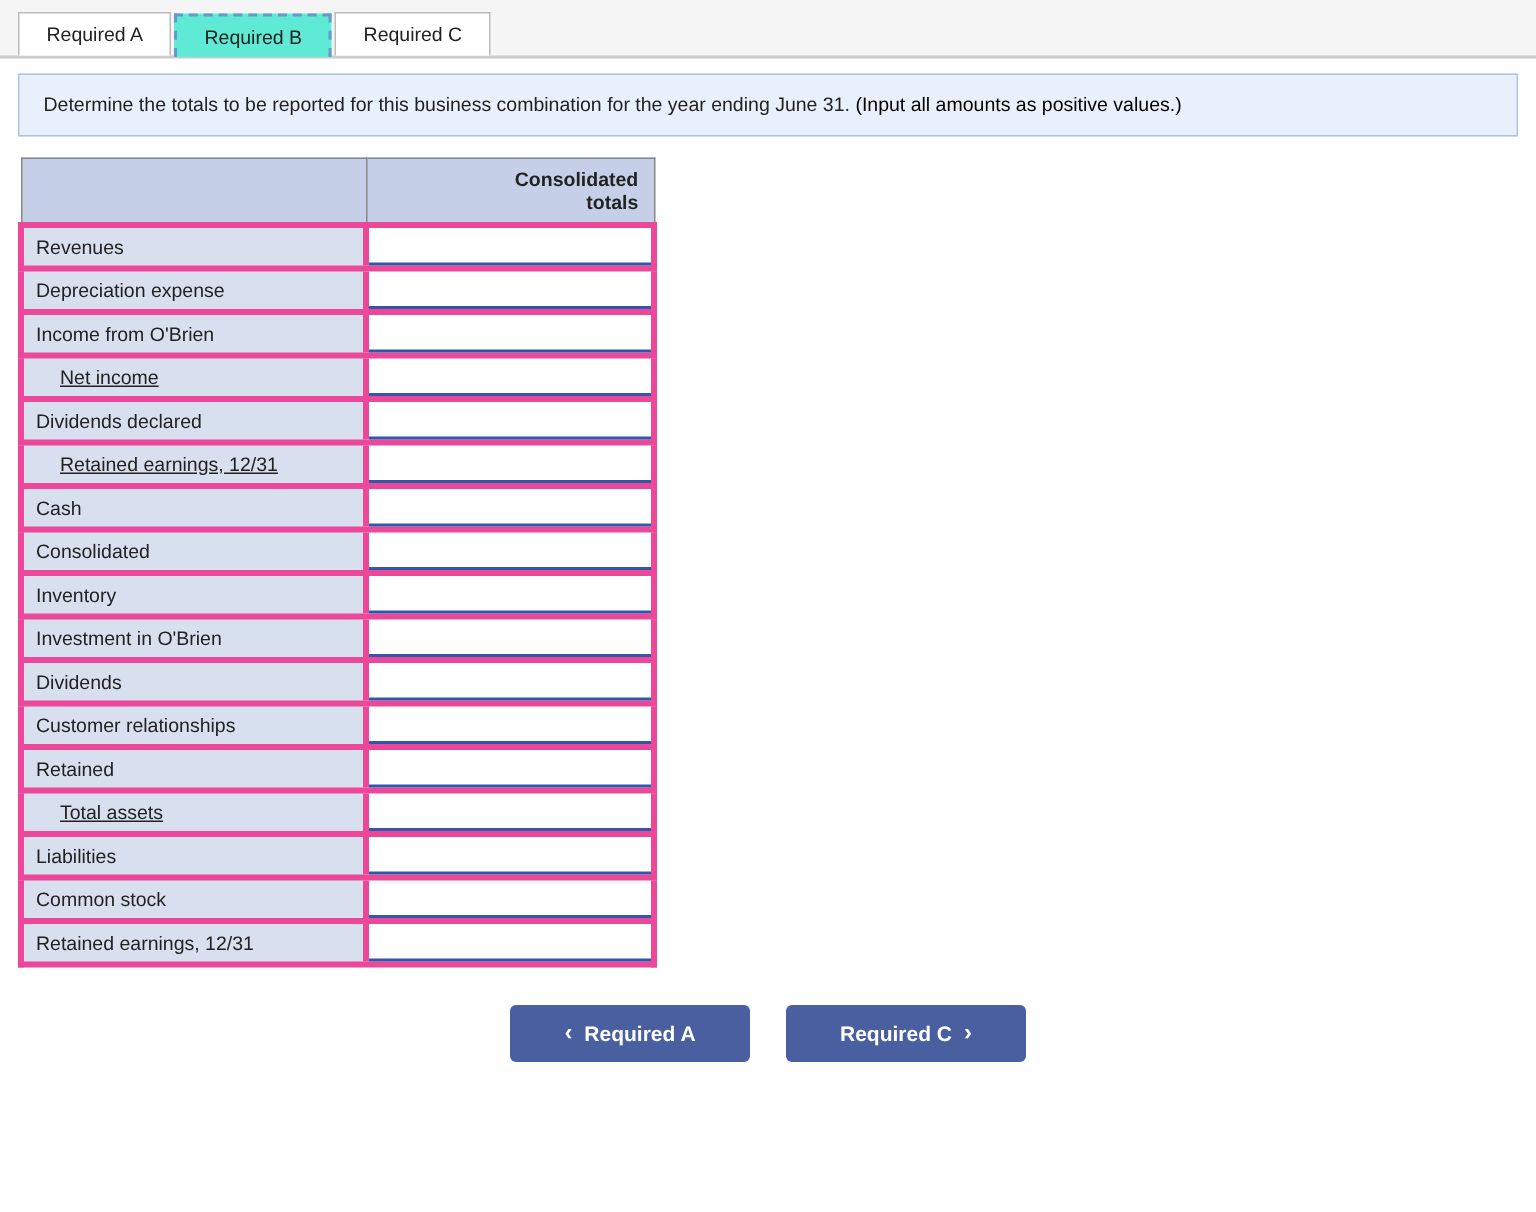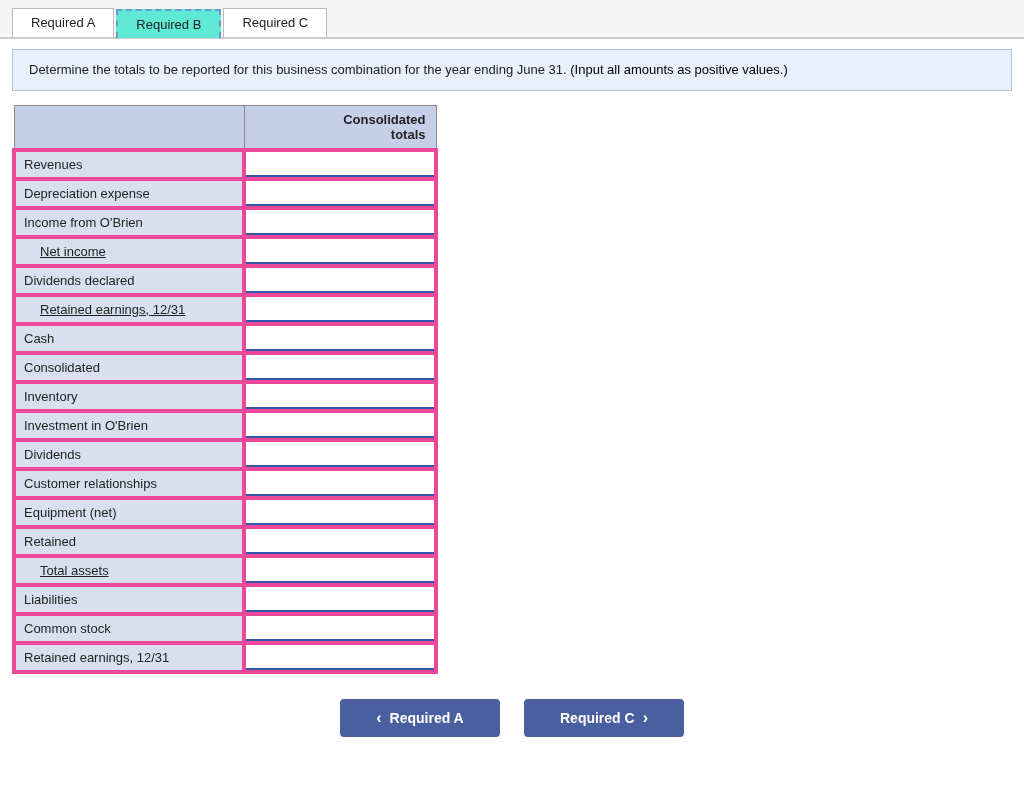--- a/index.html
+++ b/index.html
@@ -219,24 +219,20 @@
         </tr>
         <tr>
           <td>Dividends</td>
           <td class="input-cell"><input type="text" style=""></td>
         </tr>
         <tr>
           <td>Customer relationships</td>
           <td class="input-cell"><input type="text" style=""></td>
         </tr>
         <tr>
-          <td>Equipment (net)</td>
-          <td class="input-cell"><input type="text" style=""></td>
-        </tr>
-        <tr>
           <td>Retained</td>
           <td class="input-cell"><input type="text" style=""></td>
         </tr>
         <tr class="double-border-bottom">
           <td class="indent-1">Total assets</td>
           <td class="input-cell"><input type="text" style=""></td>
         </tr>
         <tr>
           <td>Liabilities</td>
           <td class="input-cell"><input type="text" style=""></td>

